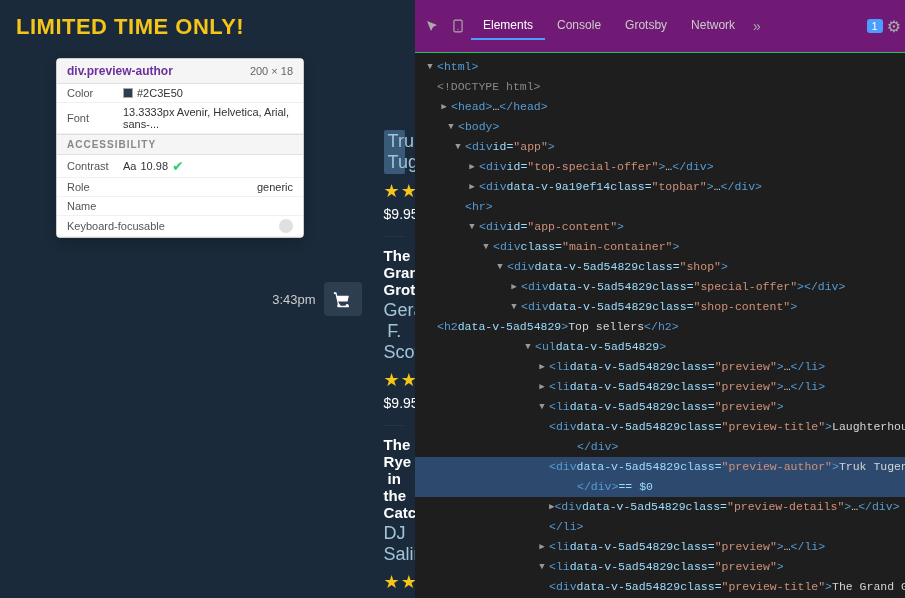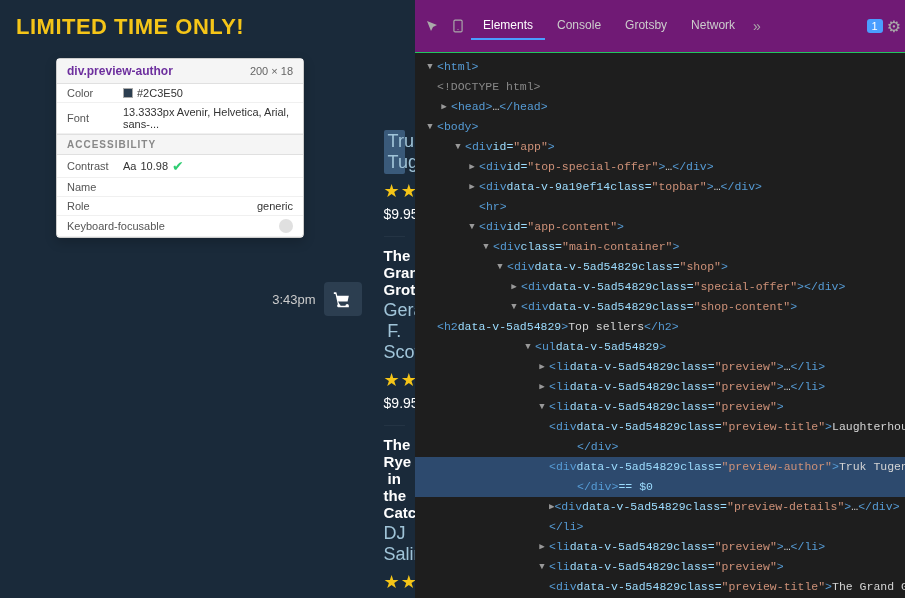--- a/index.html
+++ b/index.html
@@ -294,26 +294,26 @@
     <div class="accessibility-header">ACCESSIBILITY</div>
     <div class="tooltip-row">
       <span class="tooltip-label">Contrast</span>
       <span class="tooltip-value">
         <span>Aa</span>
         <span>10.98</span>
         <span class="check-green">✔</span>
       </span>
     </div>
     <div class="tooltip-row">
+      <span class="tooltip-label">Role</span>
+      <span class="tooltip-value" style="margin-left:auto;">generic</span>
+    </div>
+    <div class="tooltip-row">
       <span class="tooltip-label">Name</span>
       <span class="tooltip-value"></span>
-    </div>
-    <div class="tooltip-row">
-      <span class="tooltip-label">Role</span>
-      <span class="tooltip-value" style="margin-left:auto;">generic</span>
     </div>
     <div class="tooltip-row">
       <span class="tooltip-label">Keyboard-focusable</span>
       <span class="tooltip-value" style="margin-left:auto;">
         <span class="circle-icon"></span>
       </span>
     </div>
   </div>
 
   <div class="book-list">
@@ -371,21 +371,21 @@
         <span class="comment-tag">&lt;!DOCTYPE html&gt;</span>
       </div>
     <div class="html-line" style="padding-left:22px">
         <span class="triangle closed"></span>
         <span class="tag">&lt;</span>
         <span class="tag">head</span>
         <span class="tag">&gt;</span>
         <span class="text-content">…</span>
         <span class="tag">&lt;/head&gt;</span>
       </div>
-    <div class="html-line" style="padding-left:8px">
+    <div class="html-line" style="padding-left:29px">
         <span class="triangle open"></span>
         <span class="tag">&lt;body&gt;</span>
       </div>
     <div class="html-line" style="padding-left:36px">
         <span class="triangle open"></span>
         <span class="tag">&lt;div </span>
         <span class="attr-name">id=</span>
         <span class="attr-value">"app"</span>
         <span class="tag">&gt;</span>
       </div>
@@ -401,21 +401,21 @@
     <div class="html-line" style="padding-left:50px">
         <span class="triangle closed"></span>
         <span class="tag">&lt;div </span>
         <span class="attr-name">data-v-9a19ef14 </span>
         <span class="attr-name">class=</span>
         <span class="attr-value">"topbar"</span>
         <span class="tag">&gt;</span>
         <span class="text-content">…</span>
         <span class="tag">&lt;/div&gt;</span>
       </div>
-    <div class="html-line" style="padding-left:50px">
+    <div class="html-line" style="padding-left:36px">
         <span class="triangle empty"></span>
         <span class="tag">&lt;hr&gt;</span>
       </div>
     <div class="html-line" style="padding-left:50px">
         <span class="triangle open"></span>
         <span class="tag">&lt;div </span>
         <span class="attr-name">id=</span>
         <span class="attr-value">"app-content"</span>
         <span class="tag">&gt;</span>
       </div>

